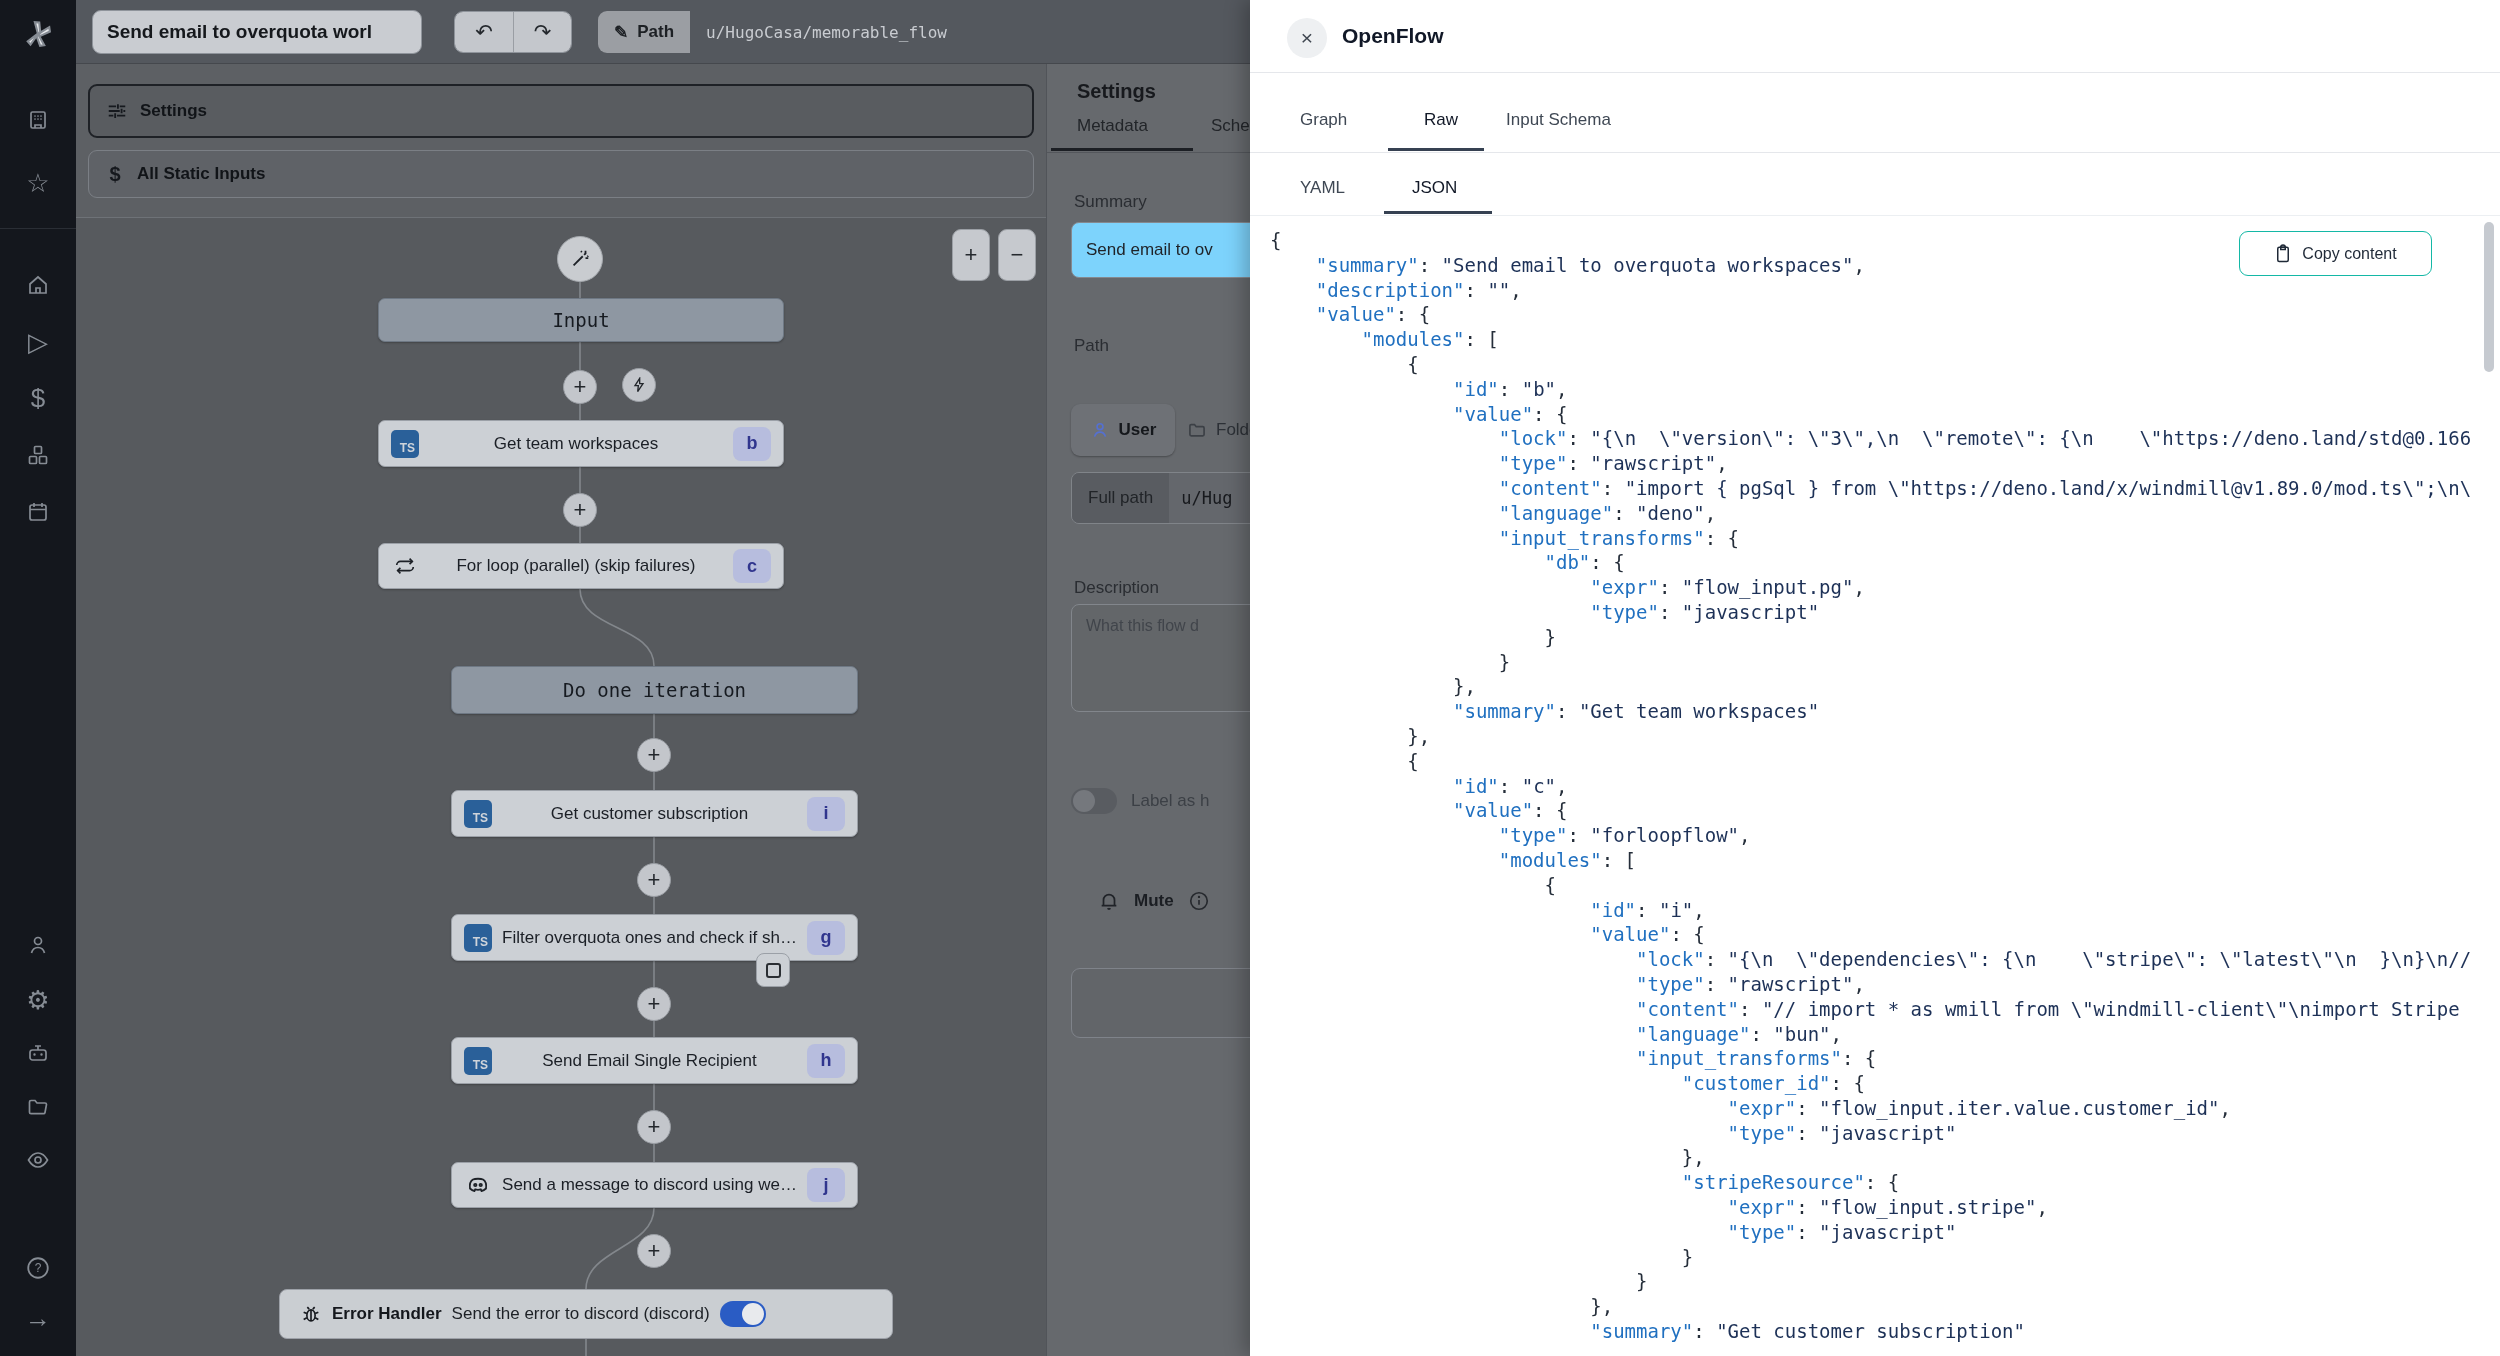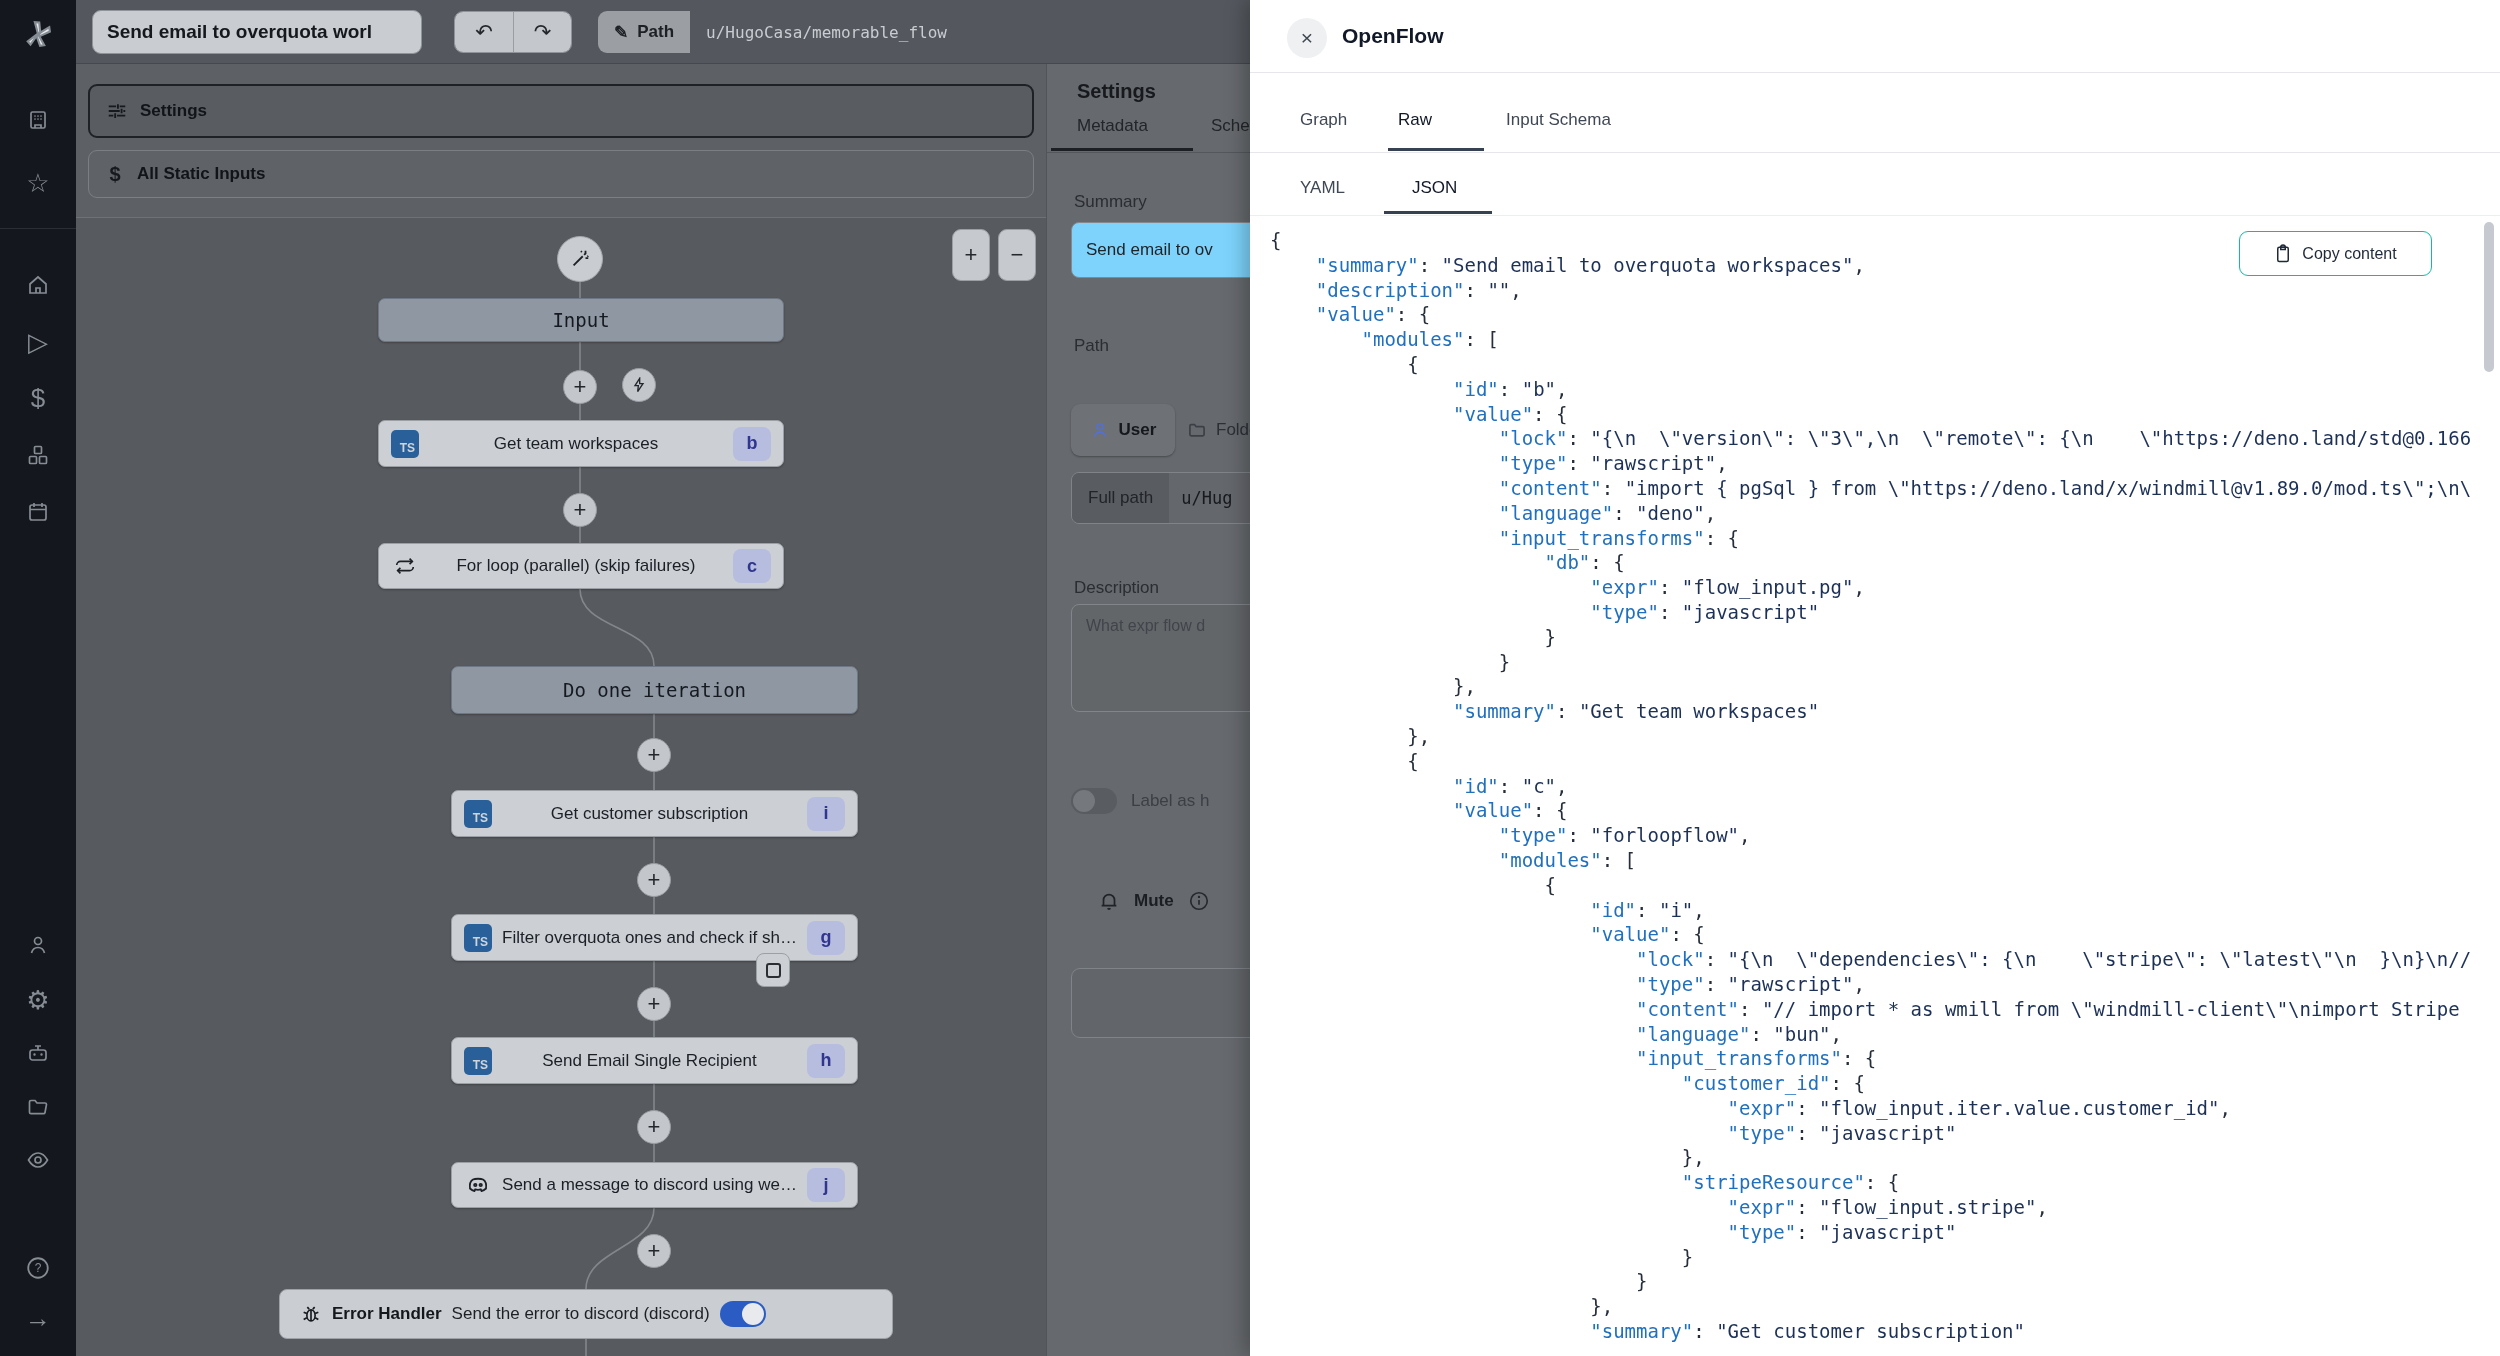--- a/index.html
+++ b/index.html
@@ -369,21 +369,21 @@
       </svg>
       <span>Folder</span>
     </div>
 
     <div id="sp-fullpath">
       <span class="fp-chip">Full path</span>
       <span class="fp-val">u/Hug</span>
     </div>
 
     <div class="sp-label" style="top:514px">Description</div>
-    <div id="sp-desc">What expr flow d</div>
+    <div id="sp-desc">What this flow d</div>
 
     <div id="sp-label-toggle-row">
       <span class="toggle off">
           <span class="knob"></span>
         </span>
       <span>Label as h</span>
     </div>
 
     <div id="sp-mute-row">
       <svg width="22" height="22" viewBox="0 0 24 24" style="stroke:#202328;fill:none;stroke-width:1.9">
@@ -400,21 +400,21 @@
 
     <div id="sp-empty-box"></div>
   </section>
 
   <aside id="drawer">
     <button id="dr-close">×</button>
     <h1 id="dr-title">OpenFlow</h1>
     <div class="dr-divider" style="top:72px"></div>
 
     <div class="dr-tab" style="left:50px">Graph</div>
-    <div class="dr-tab active" style="left:148px">Raw</div>
+    <div class="dr-tab active" style="left:174px">Raw</div>
     <div class="dr-tab" style="left:256px">Input Schema</div>
     <div id="dr-tab-underline"></div>
     <div class="dr-divider" style="top:152px"></div>
 
     <div class="dr-subtab" style="left:50px">YAML</div>
     <div class="dr-subtab active" style="left:162px">JSON</div>
     <div id="dr-subtab-underline"></div>
     <div class="dr-divider" style="top:215px; background:#eceff2"></div>
 
     <button id="copy-btn">

